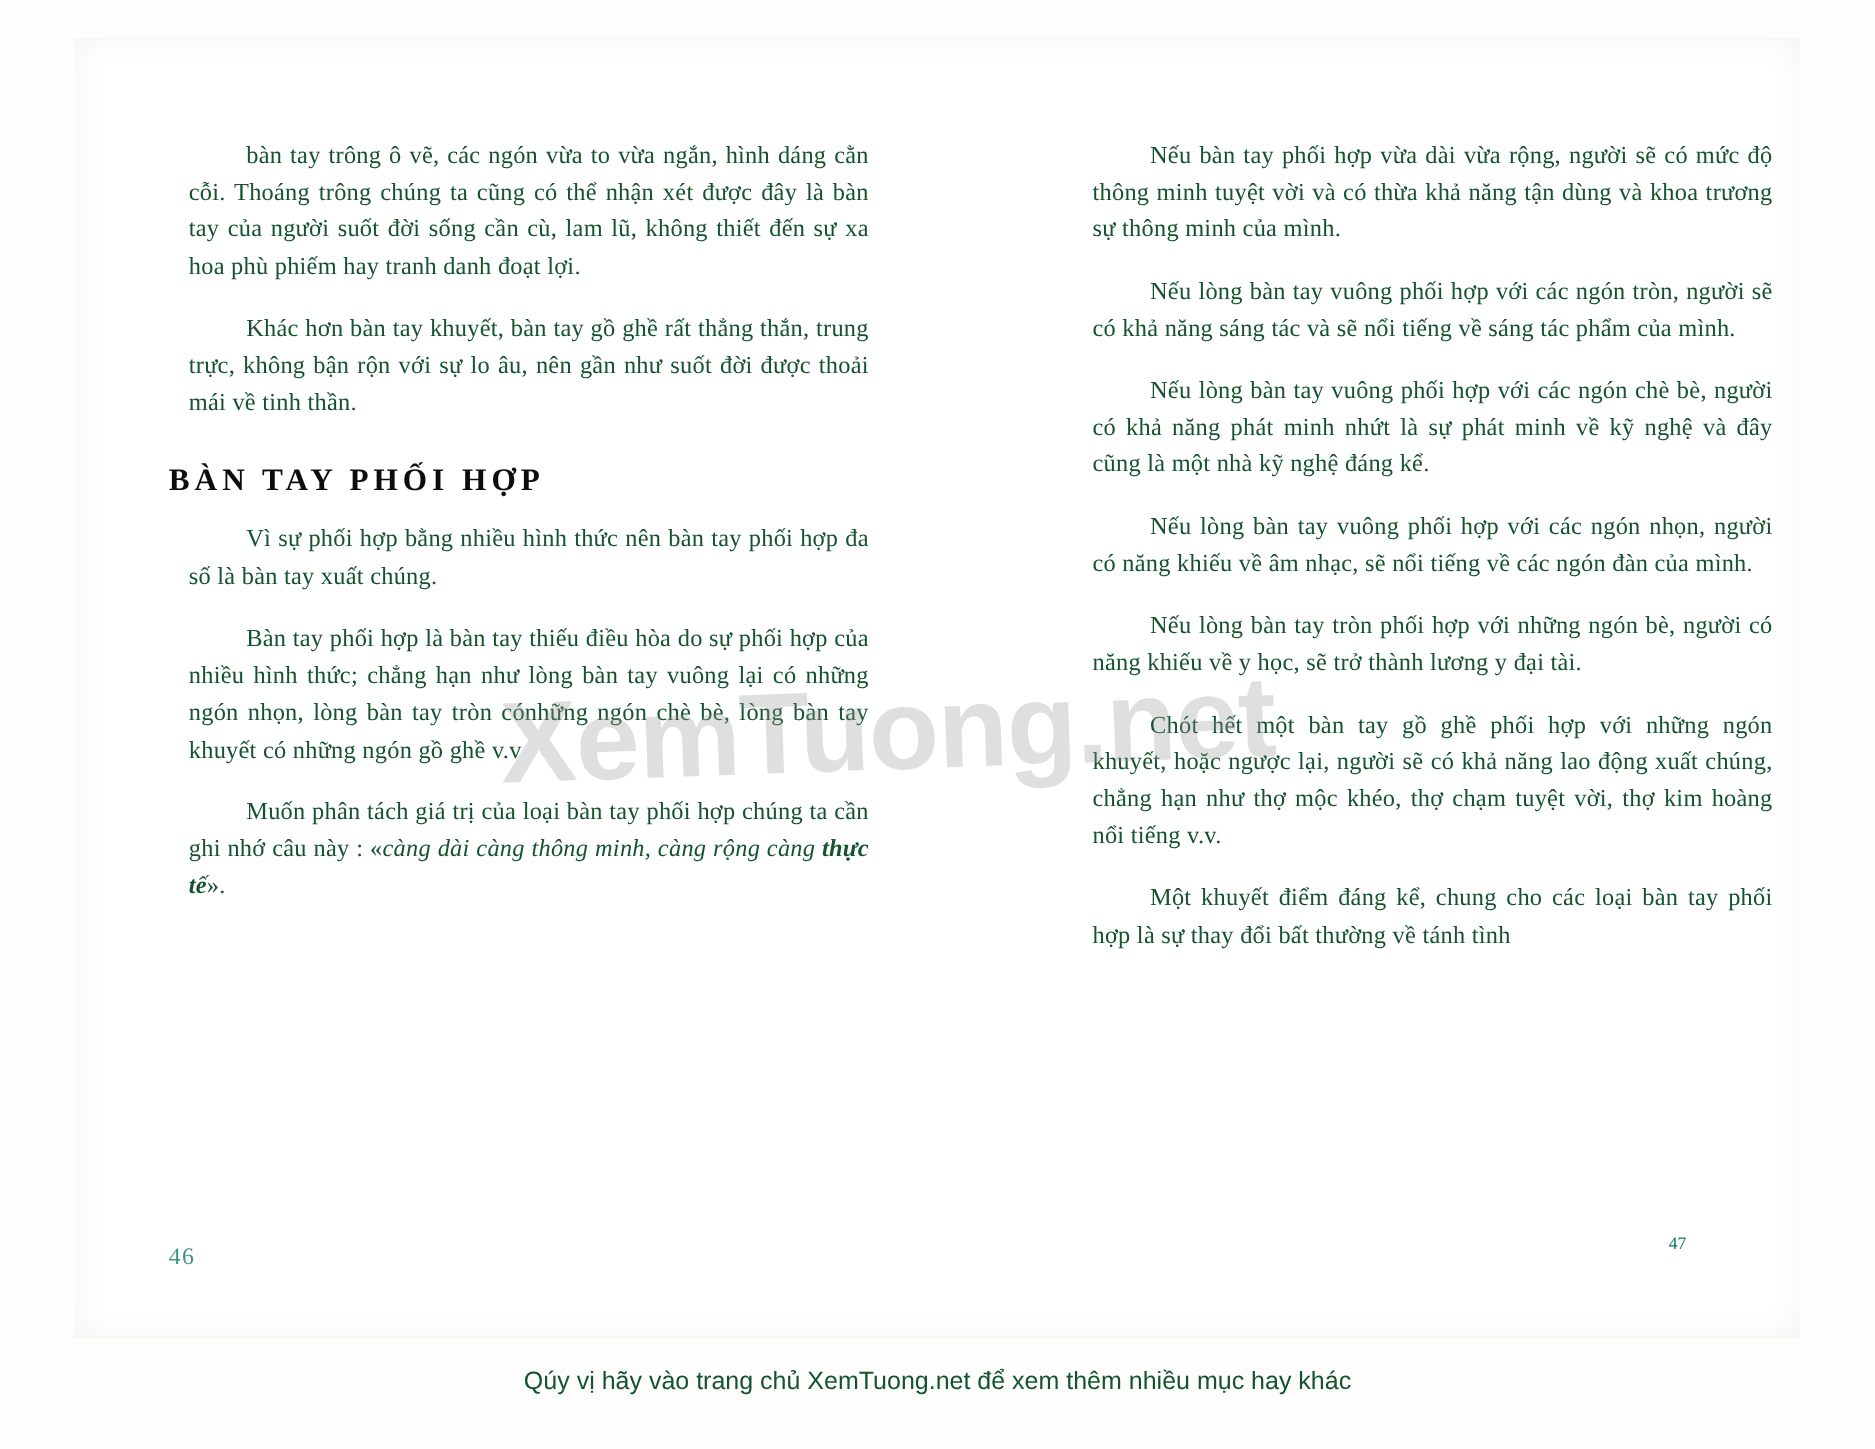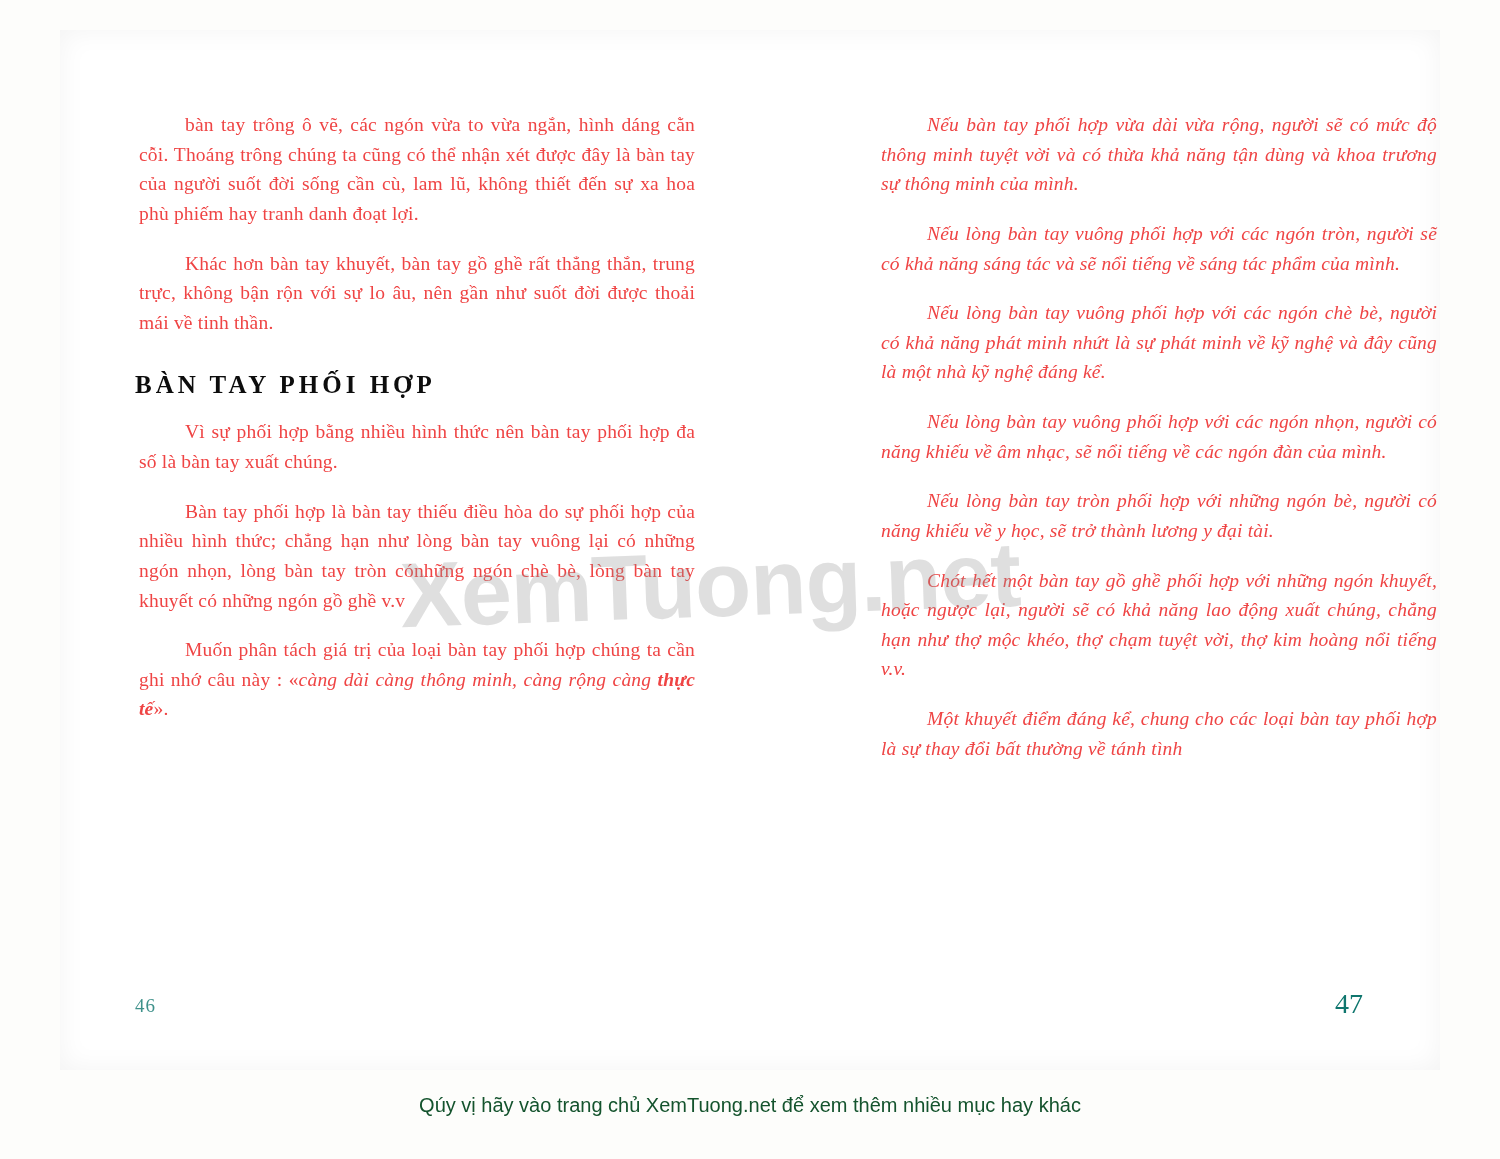--- a/index.html
+++ b/index.html
@@ -35,31 +35,31 @@
     left: 0; top: 0;
     width: 100%;
     height: 100%;
   }
   .col {
     position: absolute;
     top: 80px;
     width: 560px;
   }
   .col-left { left: 75px; }
-  .col-right { left: 817px; font-style: italic; }
+  .col-right { left: 798px; }
 
   p.para {
-    margin: 0 0 20px 4px;
+    margin: 0 0 20px 16px;
     font-size: 19.5px;
     line-height: 1.52;
     text-align: justify;
     text-indent: 46px;
     letter-spacing: 0.2px;
     font-family: "Liberation Serif", serif;
-    color: #ef4444;
+    color: #14532d;
   }
   p.para em { font-style: italic; }
   p.para .bolditalic { font-style: italic; font-weight: bold; }
 
   h2.section-heading {
     margin: 34px 0 18px 0;
     font-size: 25px;
     font-weight: bold;
     letter-spacing: 4px;
     font-family: "Liberation Serif", serif;
@@ -74,21 +74,21 @@
   }
   .page-num-left {
     left: 75px;
     top: 965px;
     letter-spacing: 1px;
     opacity: 0.8;
   }
   .page-num-right {
     left: 1275px;
     top: 958px;
-    font-size: 28px;
+    font-size: 14px;
   }
 
   .watermark {
     position: absolute;
     left: 340px;
     top: 500px;
     width: 760px;
     font-size: 92px;
     font-weight: bold;
     font-family: "Liberation Sans", sans-serif;

